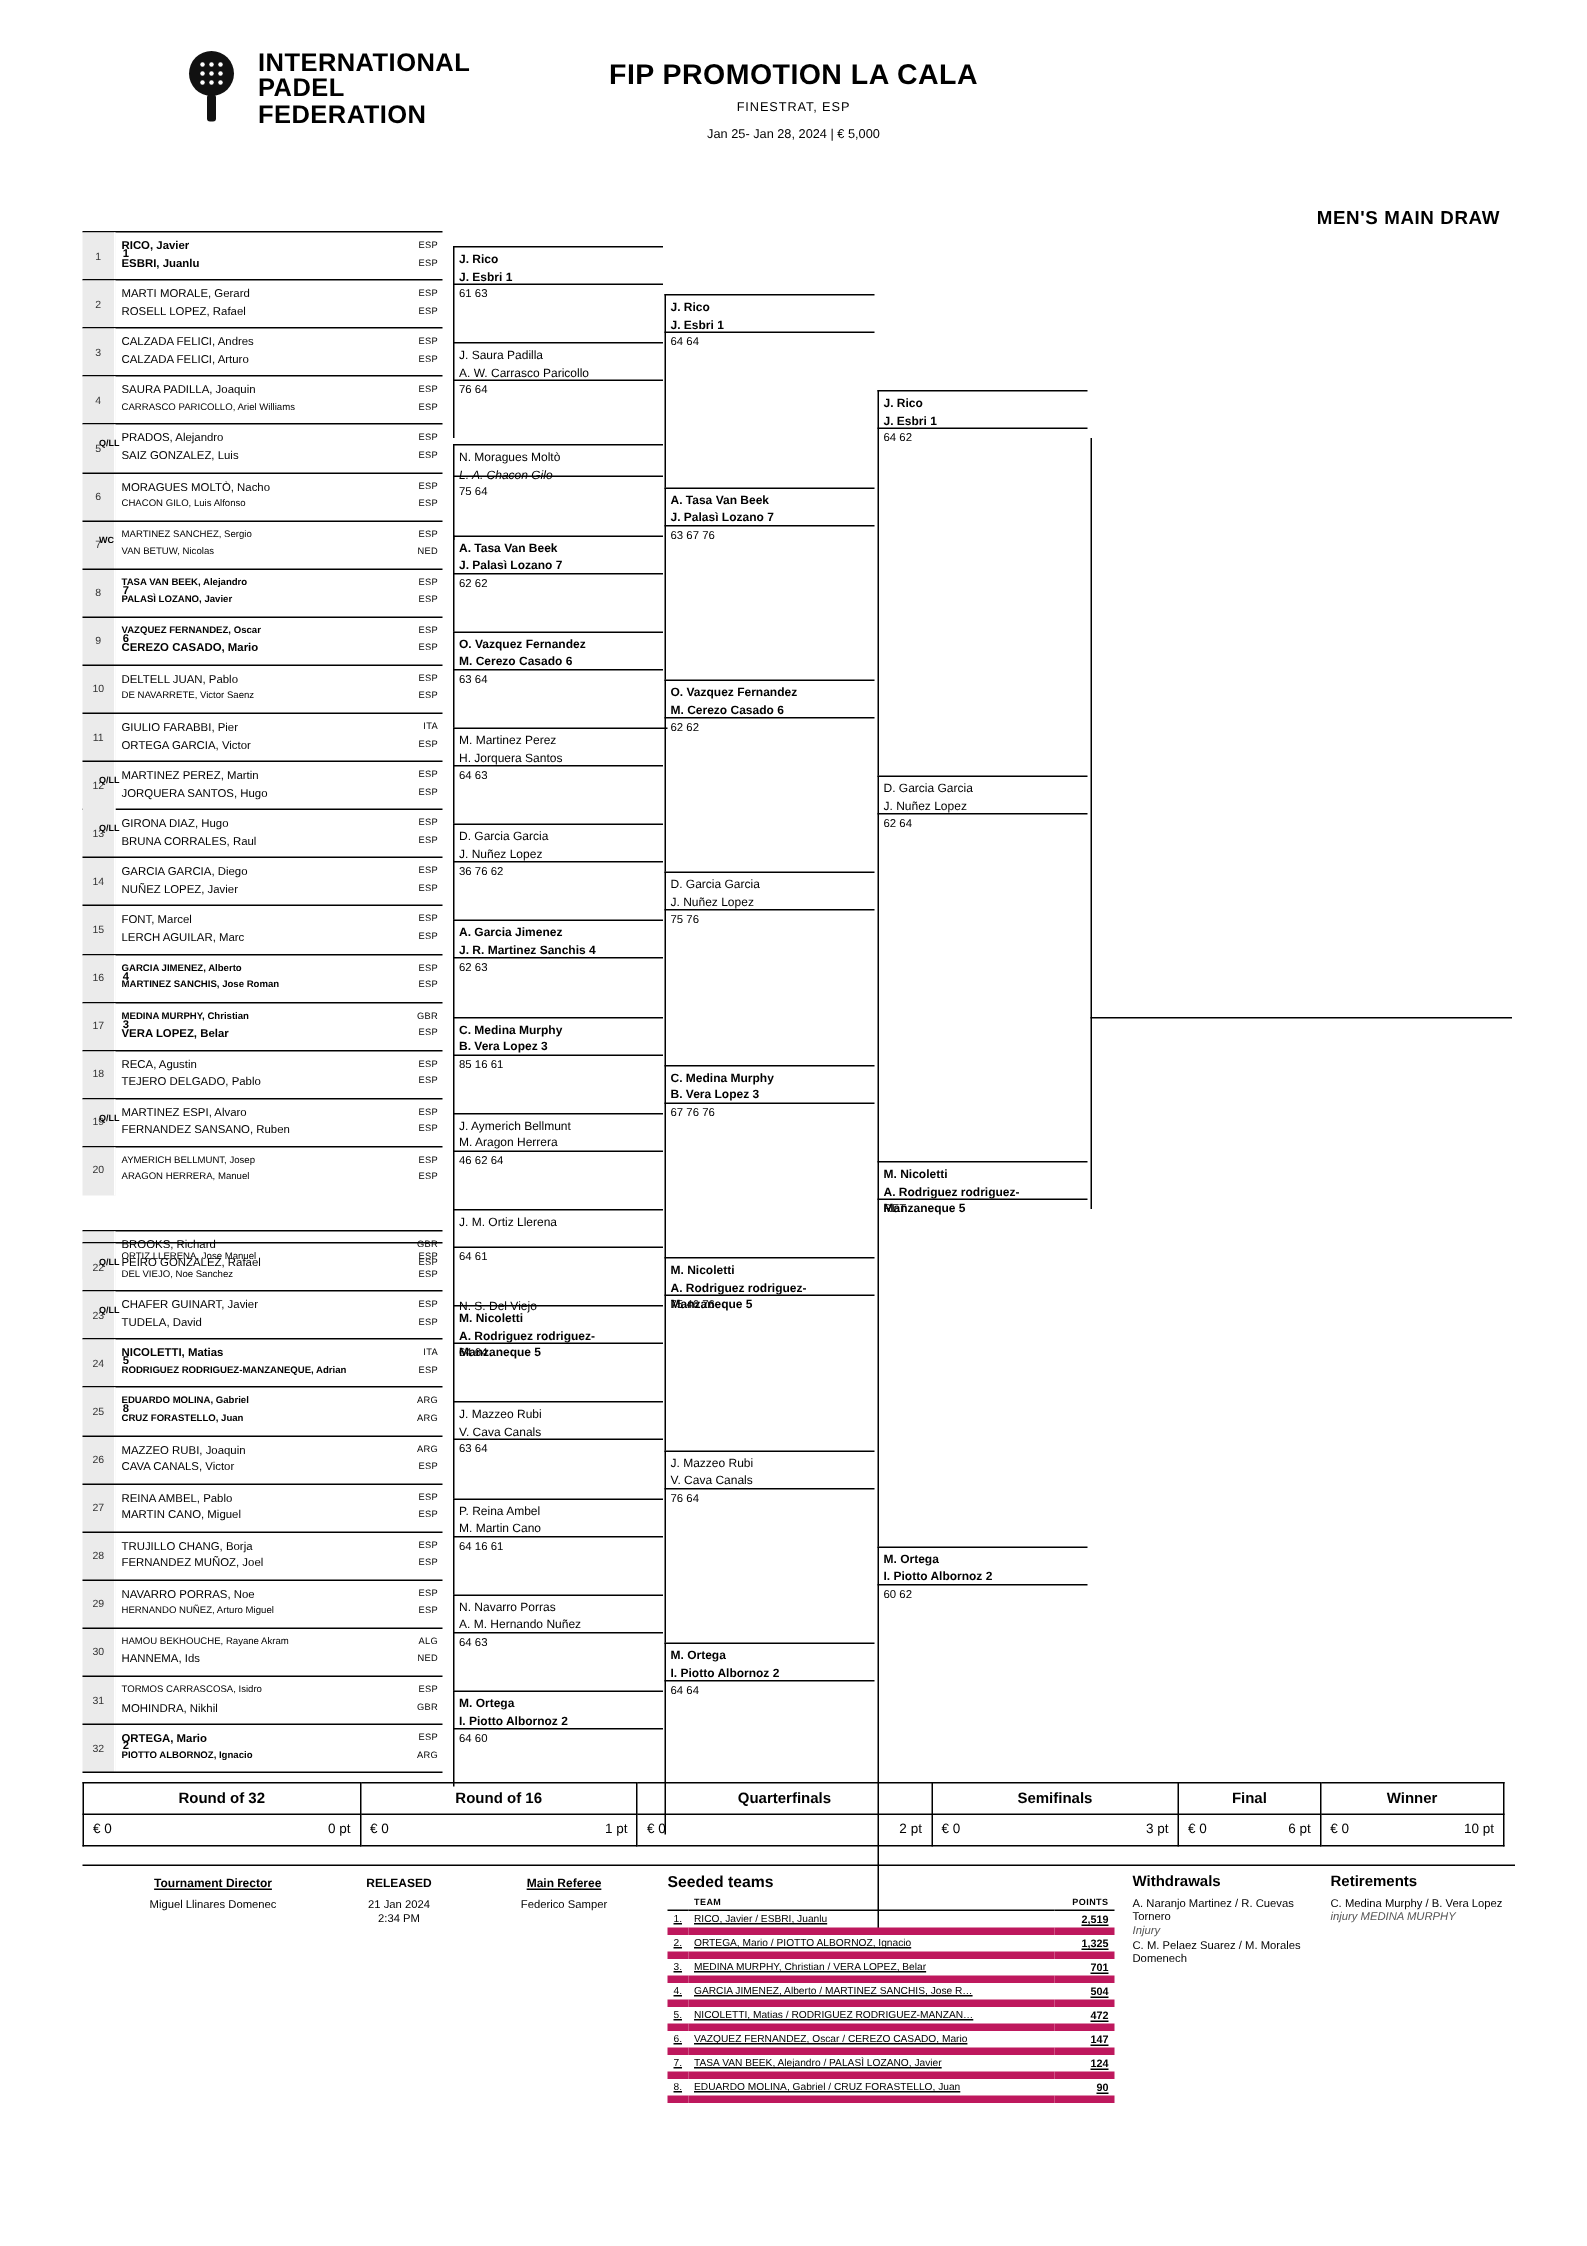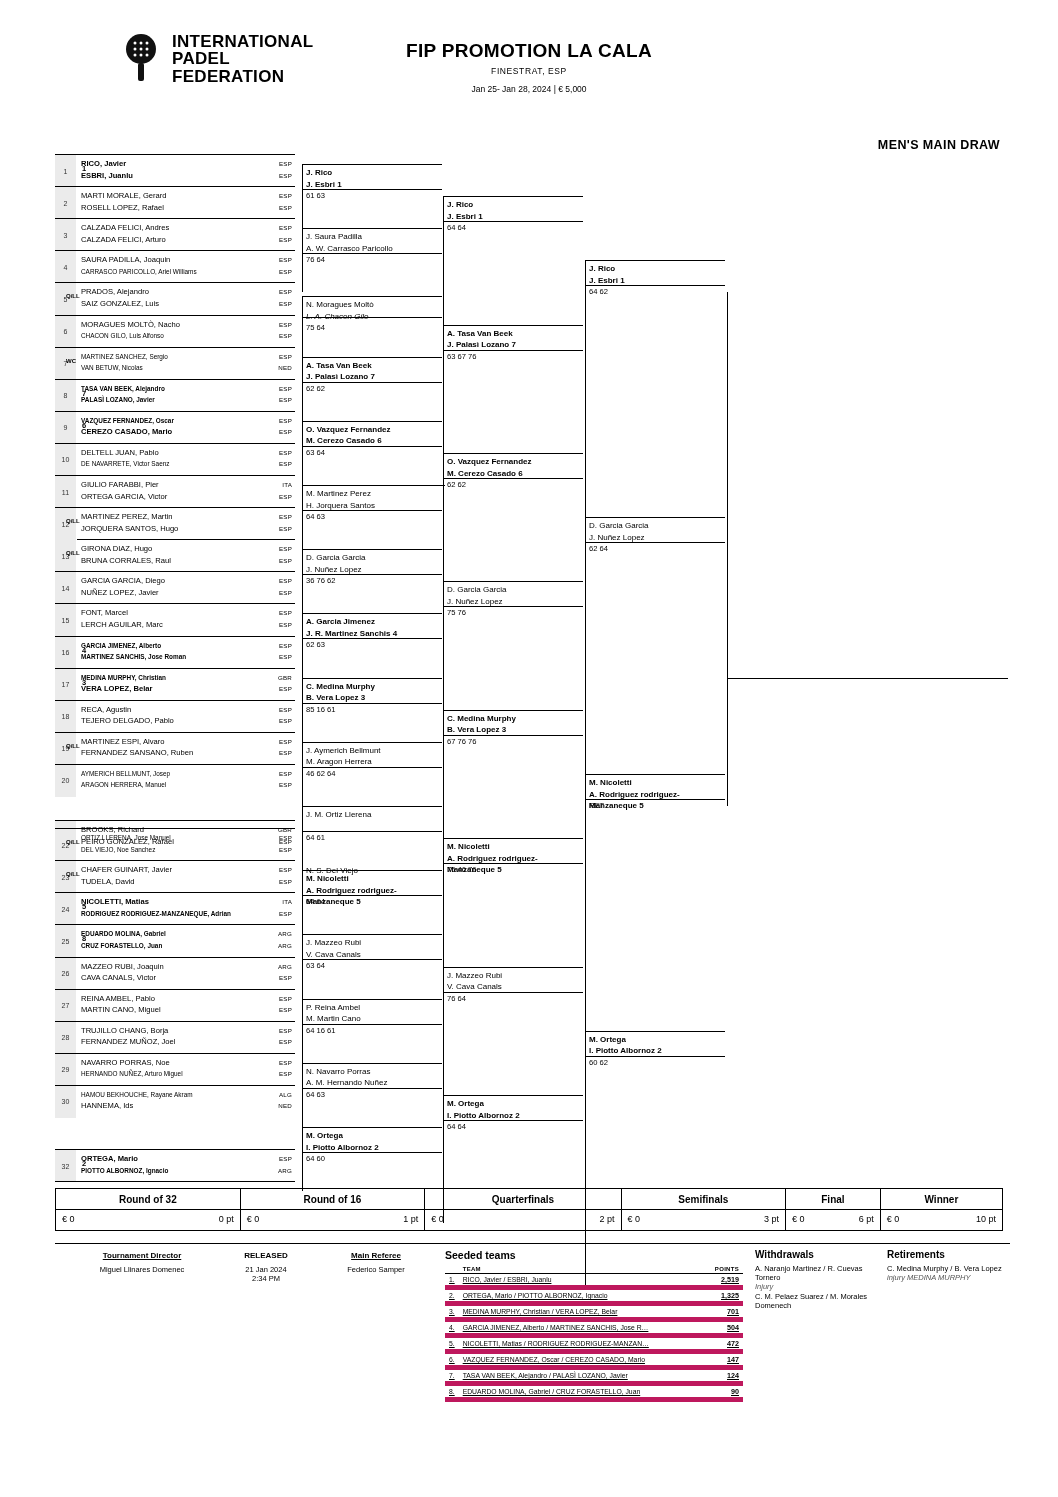--- a/index.html
+++ b/index.html
@@ -449,20 +449,31 @@
     </div>
     <div class="entry" style="top: 934.9px;">
       <div class="seedno">30</div>
       <div class="names">
         <div class="n small">HAMOU BEKHOUCHE, Rayane Akram</div>
         <div class="n">HANNEMA, Ids</div>
       </div>
       <div class="flags">
         <div>ALG</div>
         <div>NED</div>
+      </div>
+    </div>
+    <div class="entry" style="top: 967px;">
+      <div class="seedno">31</div>
+      <div class="names">
+        <div class="n small">TORMOS CARRASCOSA, Isidro</div>
+        <div class="n">MOHINDRA, Nikhil</div>
+      </div>
+      <div class="flags">
+        <div>ESP</div>
+        <div>GBR</div>
       </div>
     </div>
     <div class="entry" style="top: 999.1px;">
       <div class="seedno">32</div>
       <div class="inseed">2</div>
       <div class="names">
         <div class="n bold">ORTEGA, Mario</div>
         <div class="n bold small">PIOTTO ALBORNOZ, Ignacio</div>
       </div>
       <div class="flags">

